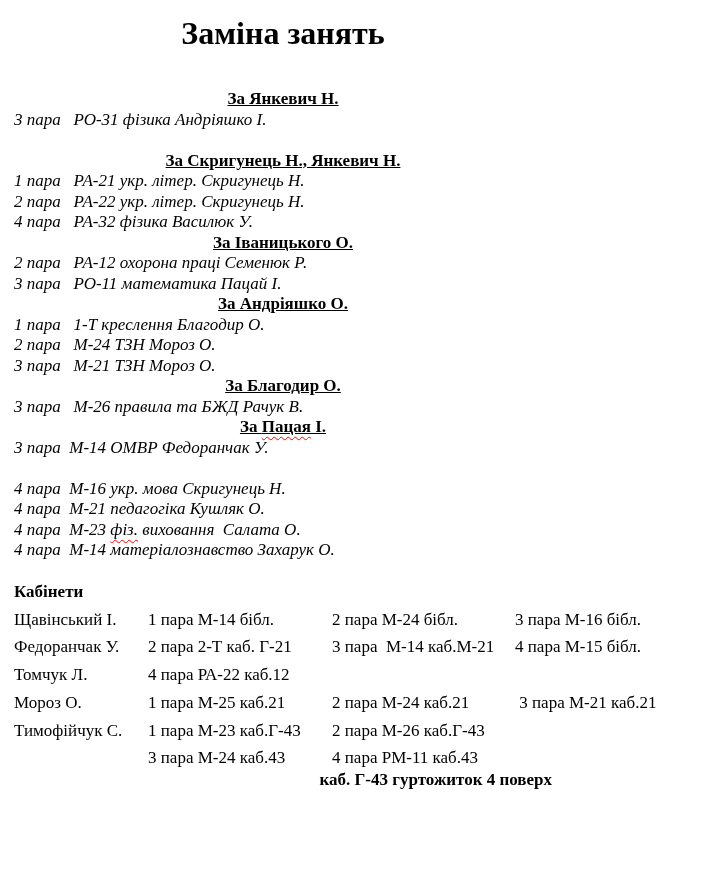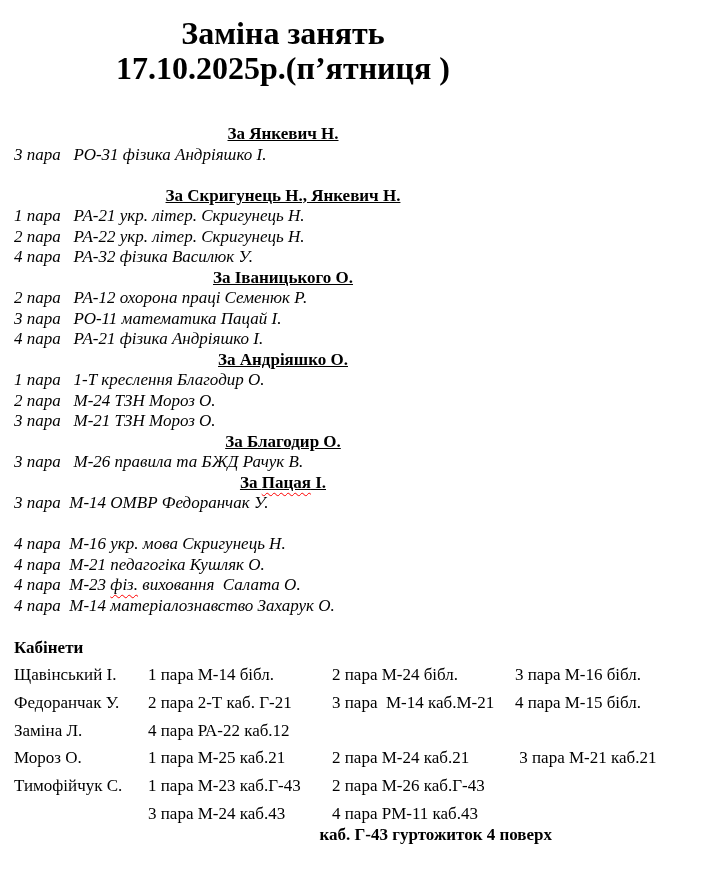--- a/index.html
+++ b/index.html
@@ -63,40 +63,38 @@
     white-space: pre;
     text-align: right;
   }
 </style>
 </head>
 <body>
 
 <div class="page">
   <div class="title-block">
     <div>Заміна занять</div>
-    <div>17.10.2025р.(п’ятниця )</div>
   </div>
 
   <div class="sections" id="sections">
       <div class="section">
         <div class="section-header"><span class="hdr-text"><span>За Янкевич Н.</span></span></div>
         <div class="line"><span>3 пара   РО-31 фізика Андріяшко І.</span></div>
         <div class="blank-line"></div>
       </div>
       <div class="section">
         <div class="section-header"><span class="hdr-text"><span>За Скригунець Н., Янкевич Н.</span></span></div>
         <div class="line"><span>1 пара   РА-21 укр. літер. Скригунець Н.</span></div>
         <div class="line"><span>2 пара   РА-22 укр. літер. Скригунець Н.</span></div>
         <div class="line"><span>4 пара   РА-32 фізика Василюк У.</span></div>
       </div>
       <div class="section">
         <div class="section-header"><span class="hdr-text"><span>За Іваницького О.</span></span></div>
         <div class="line"><span>2 пара   РА-12 охорона праці Семенюк Р.</span></div>
         <div class="line"><span>3 пара   РО-11 математика Пацай І.</span></div>
-        <div class="line"><span>4 пара   РА-21 фізика Андріяшко І.</span></div>
       </div>
       <div class="section">
         <div class="section-header"><span class="hdr-text"><span>За Андріяшко О.</span></span></div>
         <div class="line"><span>1 пара   1-Т креслення Благодир О.</span></div>
         <div class="line"><span>2 пара   М-24 ТЗН Мороз О.</span></div>
         <div class="line"><span>3 пара   М-21 ТЗН Мороз О.</span></div>
       </div>
       <div class="section">
         <div class="section-header"><span class="hdr-text"><span>За Благодир О.</span></span></div>
         <div class="line"><span>3 пара   М-26 правила та БЖД Рачук В.</span></div>
@@ -124,21 +122,21 @@
           <div class="cab-cell">2 пара М-24 бібл.</div>
           <div class="cab-cell">3 пара М-16 бібл.</div>
         </div>
         <div class="cab-row">
           <div class="cab-cell">Федоранчак У.</div>
           <div class="cab-cell">2 пара 2-Т каб. Г-21</div>
           <div class="cab-cell">3 пара  М-14 каб.М-21</div>
           <div class="cab-cell">4 пара М-15 бібл.</div>
         </div>
         <div class="cab-row">
-          <div class="cab-cell">Заміна Л.</div>
+          <div class="cab-cell">Томчук Л.</div>
           <div class="cab-cell">4 пара РА-22 каб.12</div>
           <div class="cab-cell"></div>
           <div class="cab-cell"></div>
         </div>
         <div class="cab-row">
           <div class="cab-cell">Мороз О.</div>
           <div class="cab-cell">1 пара М-25 каб.21</div>
           <div class="cab-cell">2 пара М-24 каб.21</div>
           <div class="cab-cell"> 3 пара М-21 каб.21</div>
         </div>

